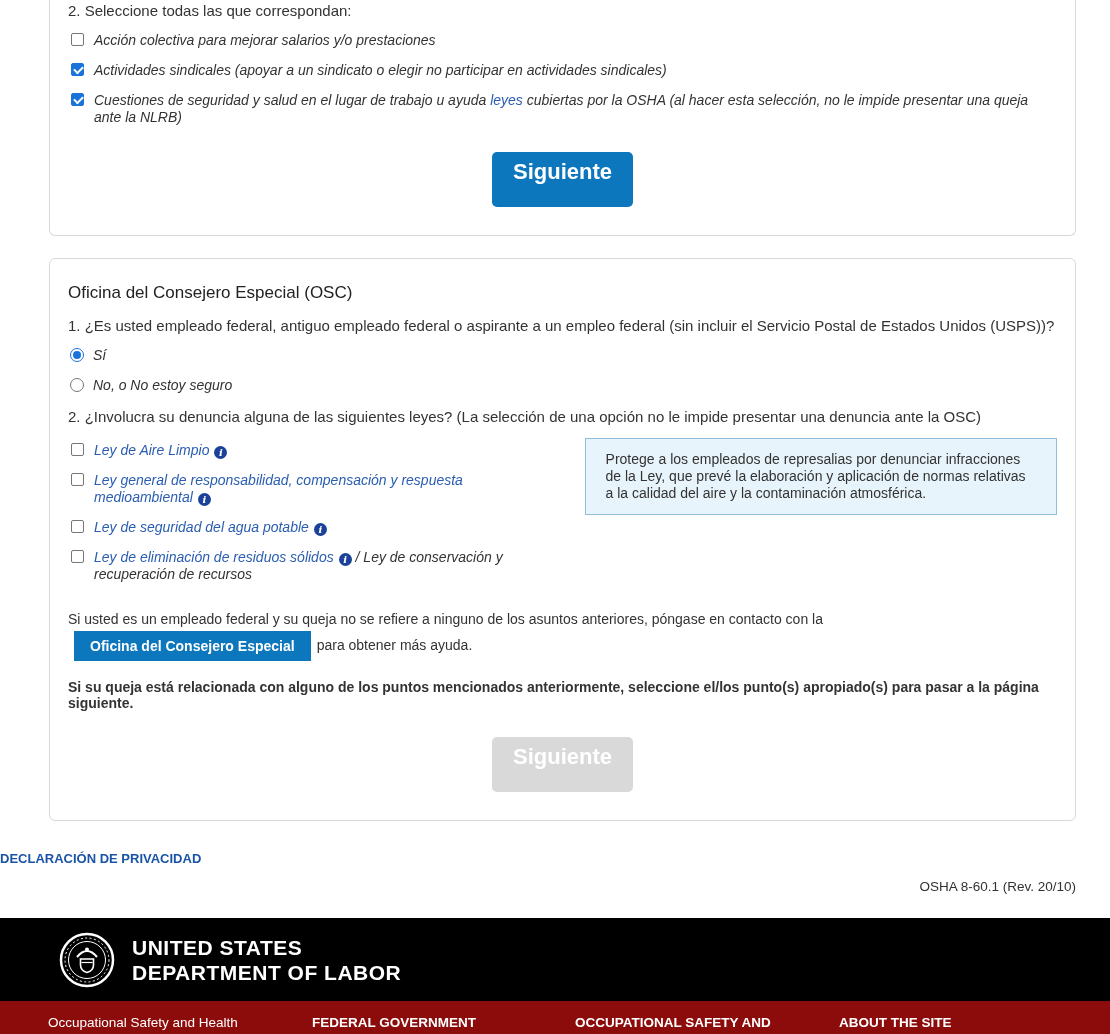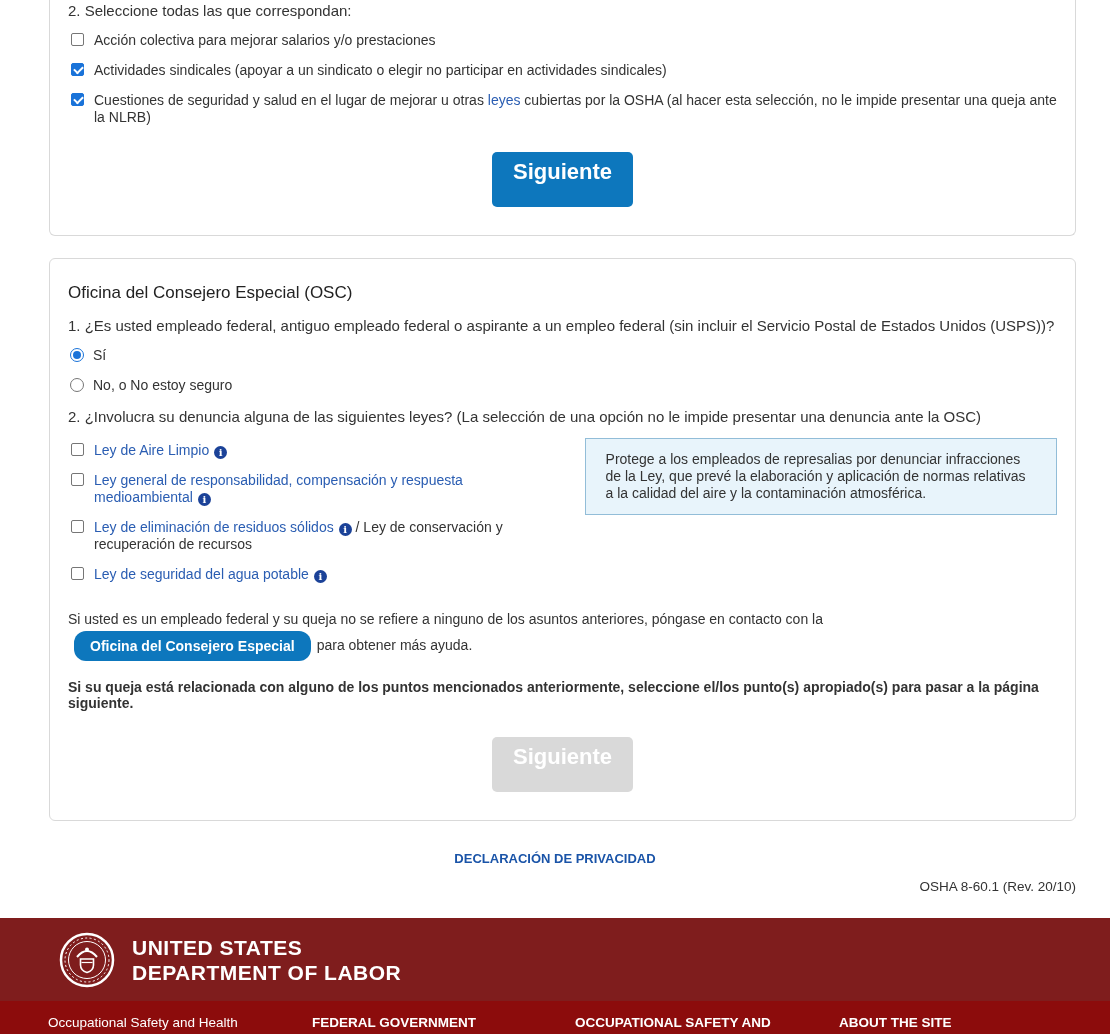--- a/index.html
+++ b/index.html
@@ -35,20 +35,21 @@
   }
   .card-first .question { margin-top: 0; padding-top: 2px; }
 
   
   .check-row, .radio-row {
     display: flex;
     align-items: flex-start;
     margin-top: 13px;
     line-height: 17px;
     font-size: 14px;
+    font-style: italic;
   }
   .cbox {
     flex: 0 0 auto;
     width: 13px; height: 13px;
     border: 1px solid #767676;
     border-radius: 2px;
     background: #fff;
     margin: 1px 10px 0 3px;
     position: relative;
     cursor: pointer;
@@ -116,21 +117,21 @@
     color: #fff;
     padding: 7px 21px 22px 21px;
     cursor: pointer;
   }
   .btn-primary { background: #0d77bd; }
   .btn-disabled { background: #d9d9d9; cursor: default; }
 
   .btn-inline {
     display: inline-block;
     border: none;
-    border-radius: 12px;
+    border-radius: 0;
     background: #0d77bd;
     color: #fff;
     font-family: "Liberation Sans", sans-serif;
     font-size: 14px;
     font-weight: bold;
     padding: 7px 16px;
     margin: 0 6px;
     cursor: pointer;
     vertical-align: middle;
   }
@@ -153,21 +154,21 @@
     align-self: flex-start;
   }
   .contact-line {
     margin-top: 24px;
     font-size: 14px;
     line-height: 24px;
   }
   .bold-note { margin-top: 18px; font-size: 14px; font-weight: bold; }
 
   
-  .links-center { text-align: center; margin-top: 30px; }
+  .links-center { margin-top: 30px; }
   .links-center a {
     display: block;
     color: #1a54a8;
     font-weight: bold;
     font-size: 13px;
     text-decoration: none;
     margin-bottom: 13px;
     cursor: pointer;
   }
   .form-number {
@@ -175,21 +176,21 @@
     margin-left: 49px;
     text-align: right;
     font-size: 13.5px;
     color: #333;
     margin-top: 10px;
     margin-bottom: 24px;
   }
 
   
   .footer-band {
-    background: #7f1d1d;
+    background: #000000;
     height: 83px;
     display: flex;
     align-items: center;
     padding-left: 59px;
   }
   .seal { flex: 0 0 auto; width: 56px; height: 56px; }
   .org-name {
     margin-left: 17px;
     color: #fff;
     font-weight: bold;
@@ -228,21 +229,21 @@
       <span>Acción colectiva para mejorar salarios y/o prestaciones</span>
     </div>
 
     <div class="check-row">
       <span class="cbox on"></span>
       <span>Actividades sindicales (apoyar a un sindicato o elegir no participar en actividades sindicales)</span>
     </div>
 
     <div class="check-row">
       <span class="cbox on"></span>
-      <span><span>Cuestiones de seguridad y salud en el lugar de mejorar u otras </span><a class="link-inline">leyes</a><span> cubiertas por la OSHA (al hacer esta selección, no le impide presentar una queja ante la NLRB)</span></span>
+      <span><span>Cuestiones de seguridad y salud en el lugar de trabajo u ayuda </span><a class="link-inline">leyes</a><span> cubiertas por la OSHA (al hacer esta selección, no le impide presentar una queja ante la NLRB)</span></span>
     </div>
 
     <div class="btn-row">
       <button class="btn-primary">Siguiente</button>
     </div>
   </section>
 
   <section class="card">
     <h2 class="card-title">Oficina del Consejero Especial (OSC)</h2>
 
@@ -267,26 +268,26 @@
           <span class="law-text"><a class="law-label">Ley de Aire Limpio</a><span class="info-icon">i</span></span>
         </div>
 
         <div class="check-row">
           <span class="cbox"></span>
           <span class="law-text"><a class="law-label">Ley general de responsabilidad, compensación y respuesta medioambiental</a><span class="info-icon">i</span></span>
         </div>
 
         <div class="check-row">
           <span class="cbox"></span>
-          <span class="law-text"><a class="law-label">Ley de eliminación de residuos sólidos</a><span class="info-icon">i</span><span class="law-suffix"> / Ley de conservación y recuperación de recursos</span></span>
+          <span class="law-text"><a class="law-label">Ley de seguridad del agua potable</a><span class="info-icon">i</span></span>
         </div>
 
         <div class="check-row">
           <span class="cbox"></span>
-          <span class="law-text"><a class="law-label">Ley de seguridad del agua potable</a><span class="info-icon">i</span></span>
+          <span class="law-text"><a class="law-label">Ley de eliminación de residuos sólidos</a><span class="info-icon">i</span><span class="law-suffix"> / Ley de conservación y recuperación de recursos</span></span>
         </div>
 
       </div>
 
       <aside class="tooltip-box">Protege a los empleados de represalias por denunciar infracciones de la Ley, que prevé la elaboración y aplicación de normas relativas a la calidad del aire y la contaminación atmosférica.</aside>
     </div>
 
     <p class="contact-line"><span>Si usted es un empleado federal y su queja no se refiere a ninguno de los asuntos anteriores, póngase en contacto con la</span><button class="btn-inline">Oficina del Consejero Especial</button><span>para obtener más ayuda.</span></p>
 
     <p class="bold-note">Si su queja está relacionada con alguno de los puntos mencionados anteriormente, seleccione el/los punto(s) apropiado(s) para pasar a la página siguiente.</p>

